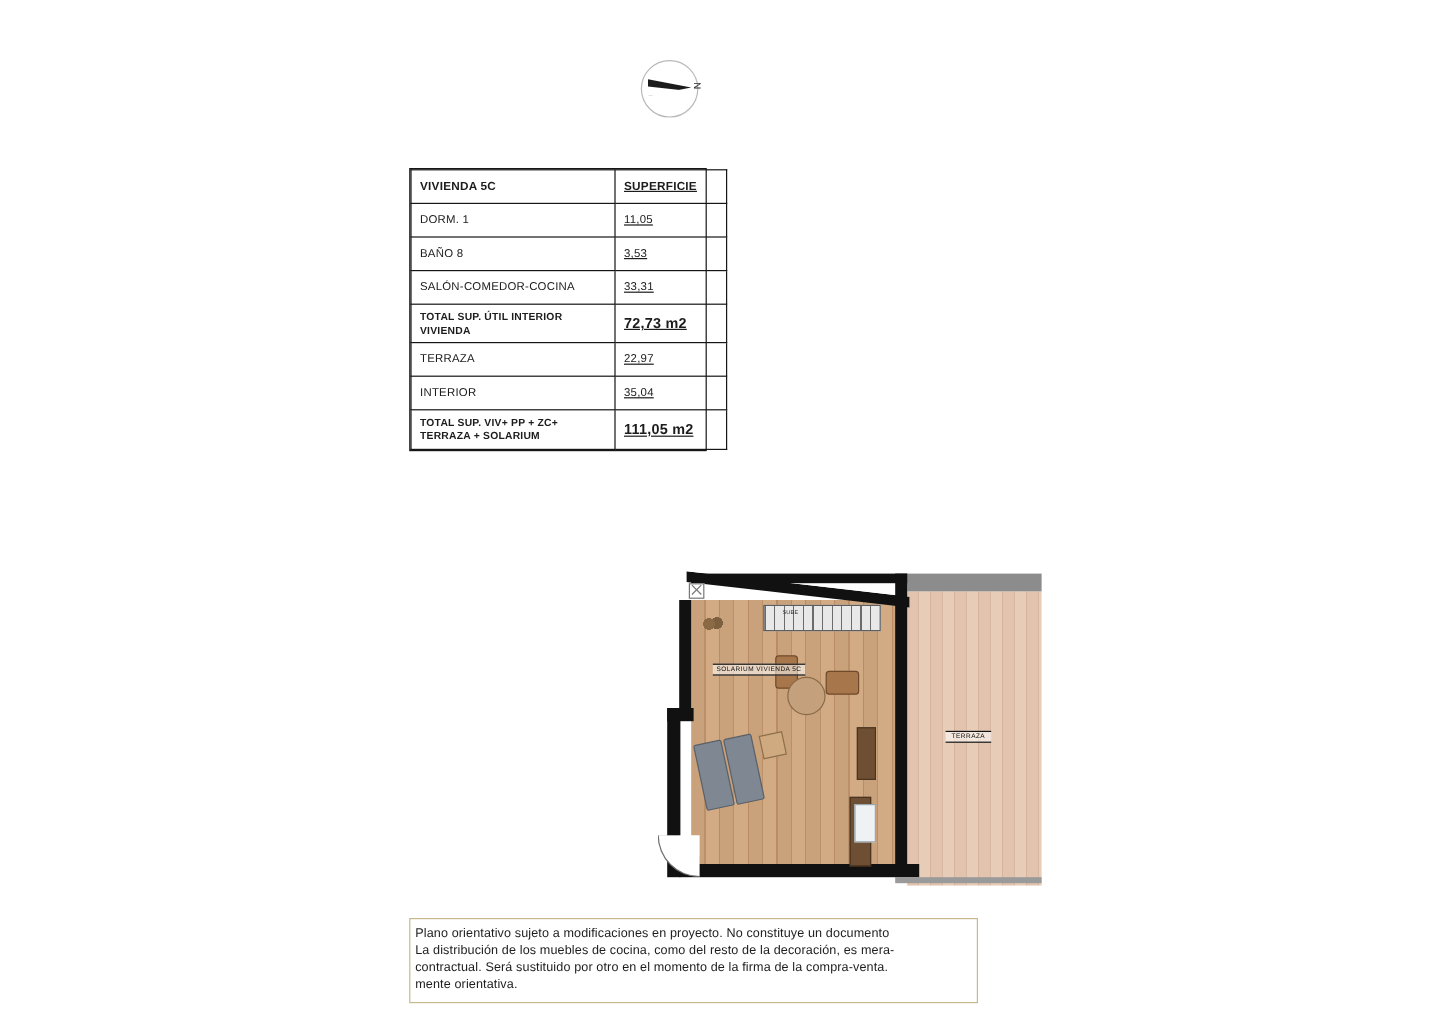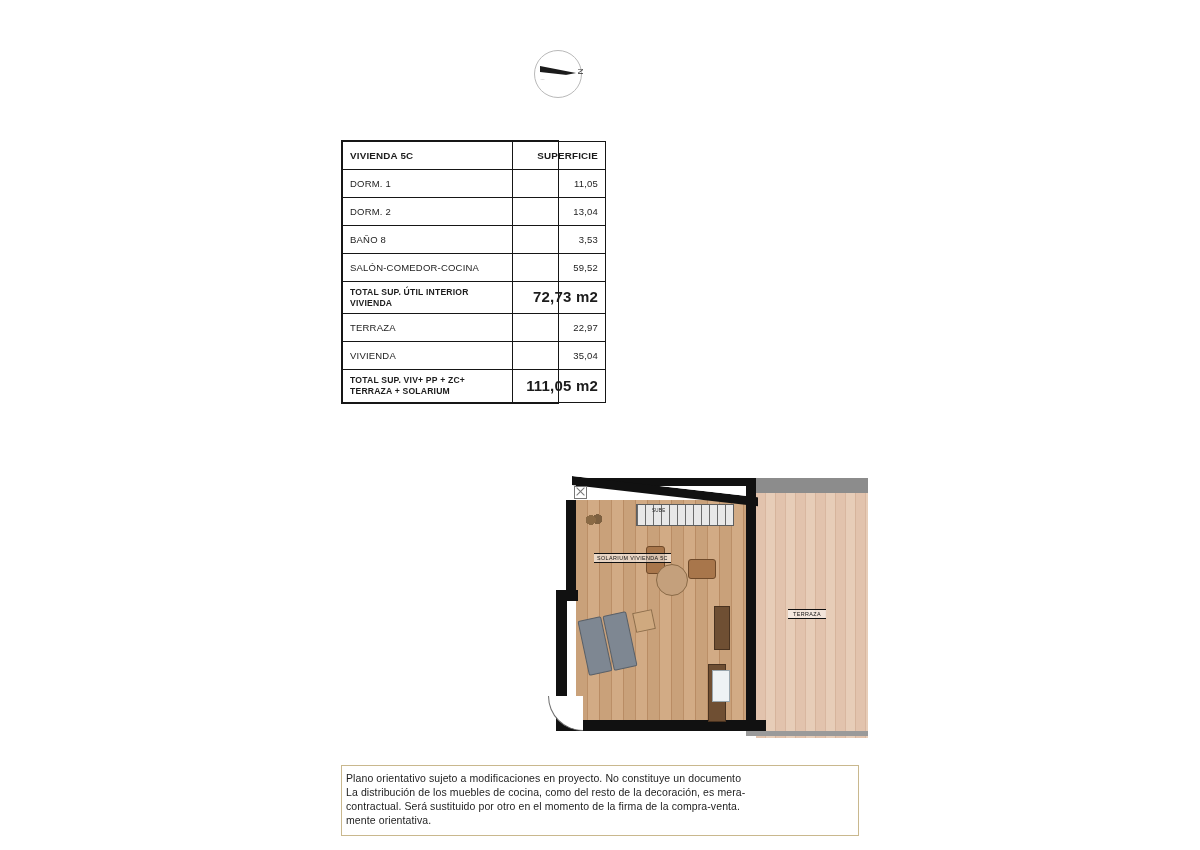--- a/index.html
+++ b/index.html
@@ -57,53 +57,53 @@
     color: #2a2a2a;
     transform: rotate(90deg);
     font-family: "Liberation Sans", sans-serif;
   }
 
   
   .table-wrap {
     position: absolute;
     left: 341px;
     top: 140px;
-    width: 218px;
+    width: 248px;
     border: 1px solid #161616;
     box-sizing: border-box;
     background: #fff;
   }
   table.areas {
     border-collapse: collapse;
     width: 100%;
     table-layout: fixed;
   }
   table.areas td {
     border: 1px solid #161616;
     padding: 5px 7px;
     font-size: 9.5px;
     color: #1c1c1c;
     letter-spacing: 0.2px;
     vertical-align: middle;
     height: 17px;
   }
   table.areas td.col-name { width: 155px; }
-  table.areas td.col-val  { width: 78px; text-align: right; }
+  table.areas td.col-val  { width: 78px; text-align: left; text-decoration: underline; }
   tr.head td {
     font-weight: bold;
     font-size: 9.8px;
   }
   tr.total td {
     font-weight: bold;
     font-size: 8.6px;
     line-height: 1.25;
     margin-top: 41px;
   }
   tr.total td.col-val {
-    font-size: 15px;
+    font-size: 12px;
   }
 
   
   .plan {
     position: absolute;
     left: 548px;
     top: 478px;
     width: 320px;
     height: 268px;
   }
@@ -320,21 +320,21 @@
     background: #777;
   }
   .plan .corner-x:before { transform: rotate(45deg); }
   .plan .corner-x:after  { transform: rotate(-45deg); }
 
   
   .disclaimer {
     position: absolute;
     left: 341px;
     top: 765px;
-    width: 518px;
+    width: 474px;
     border: 1px solid #c9b88e;
     box-sizing: border-box;
     padding: 6px 4px 8px 4px;
     font-size: 10.5px;
     line-height: 1.32;
     color: #1d1d1d;
     letter-spacing: .1px;
   }
   .disclaimer p { margin: 0; }
 </style>
@@ -353,41 +353,37 @@
     <tbody>
       <tr class="head">
         <td class="col-name">VIVIENDA 5C</td>
         <td class="col-val">SUPERFICIE</td>
       </tr>
       <tr>
         <td class="col-name">DORM. 1</td>
         <td class="col-val">11,05</td>
       </tr>
       <tr>
-        <td class="col-name">DORM. 2</td>
-        <td class="col-val">13,04</td>
-      </tr>
-      <tr>
         <td class="col-name">BAÑO 8</td>
         <td class="col-val">3,53</td>
       </tr>
       <tr>
         <td class="col-name">SALÓN-COMEDOR-COCINA</td>
-        <td class="col-val">59,52</td>
+        <td class="col-val">33,31</td>
       </tr>
       <tr class="total">
         <td class="col-name">TOTAL SUP. ÚTIL INTERIOR VIVIENDA</td>
         <td class="col-val">72,73 m2</td>
       </tr>
       <tr>
         <td class="col-name">TERRAZA</td>
         <td class="col-val">22,97</td>
       </tr>
       <tr>
-        <td class="col-name">VIVIENDA</td>
+        <td class="col-name">INTERIOR</td>
         <td class="col-val">35,04</td>
       </tr>
       <tr class="total">
         <td class="col-name">TOTAL SUP. VIV+ PP + ZC+ TERRAZA + SOLARIUM</td>
         <td class="col-val">111,05 m2</td>
       </tr>
     </tbody>
   </table>
 </div>
 

